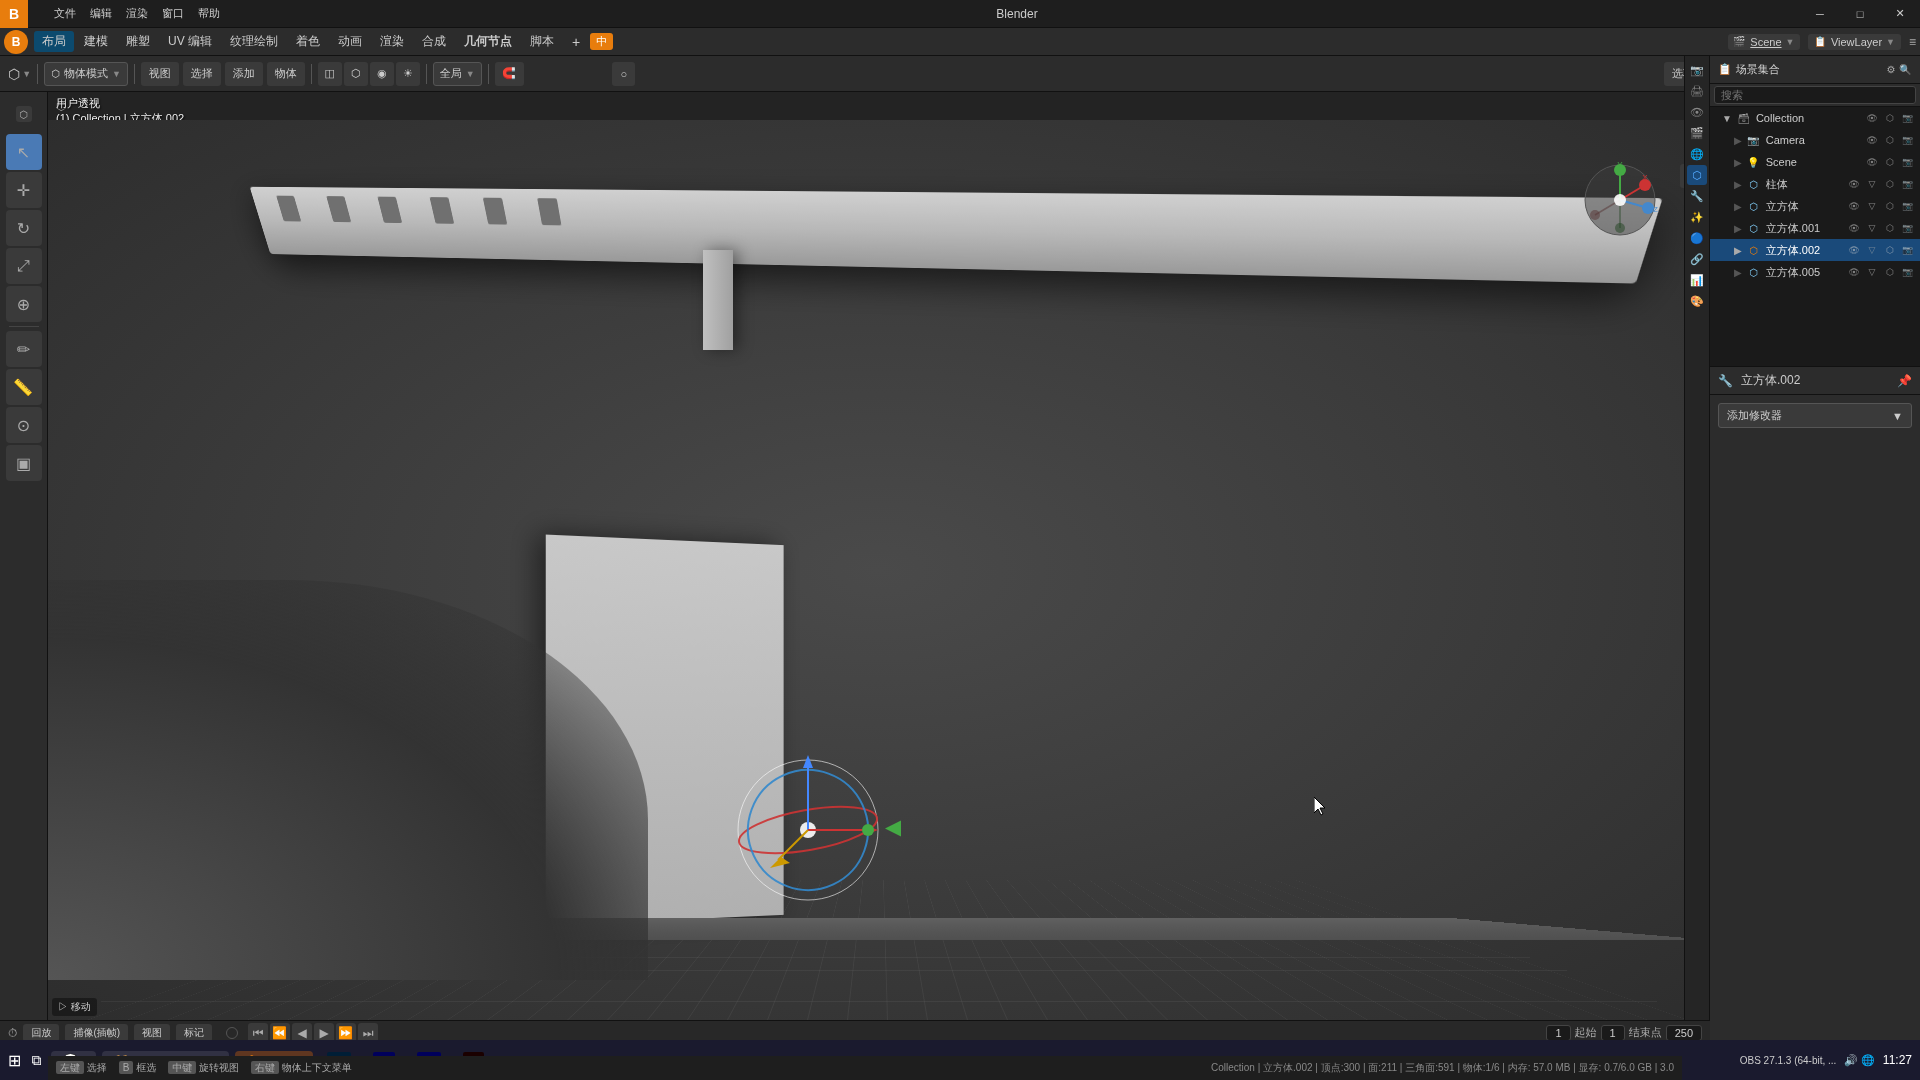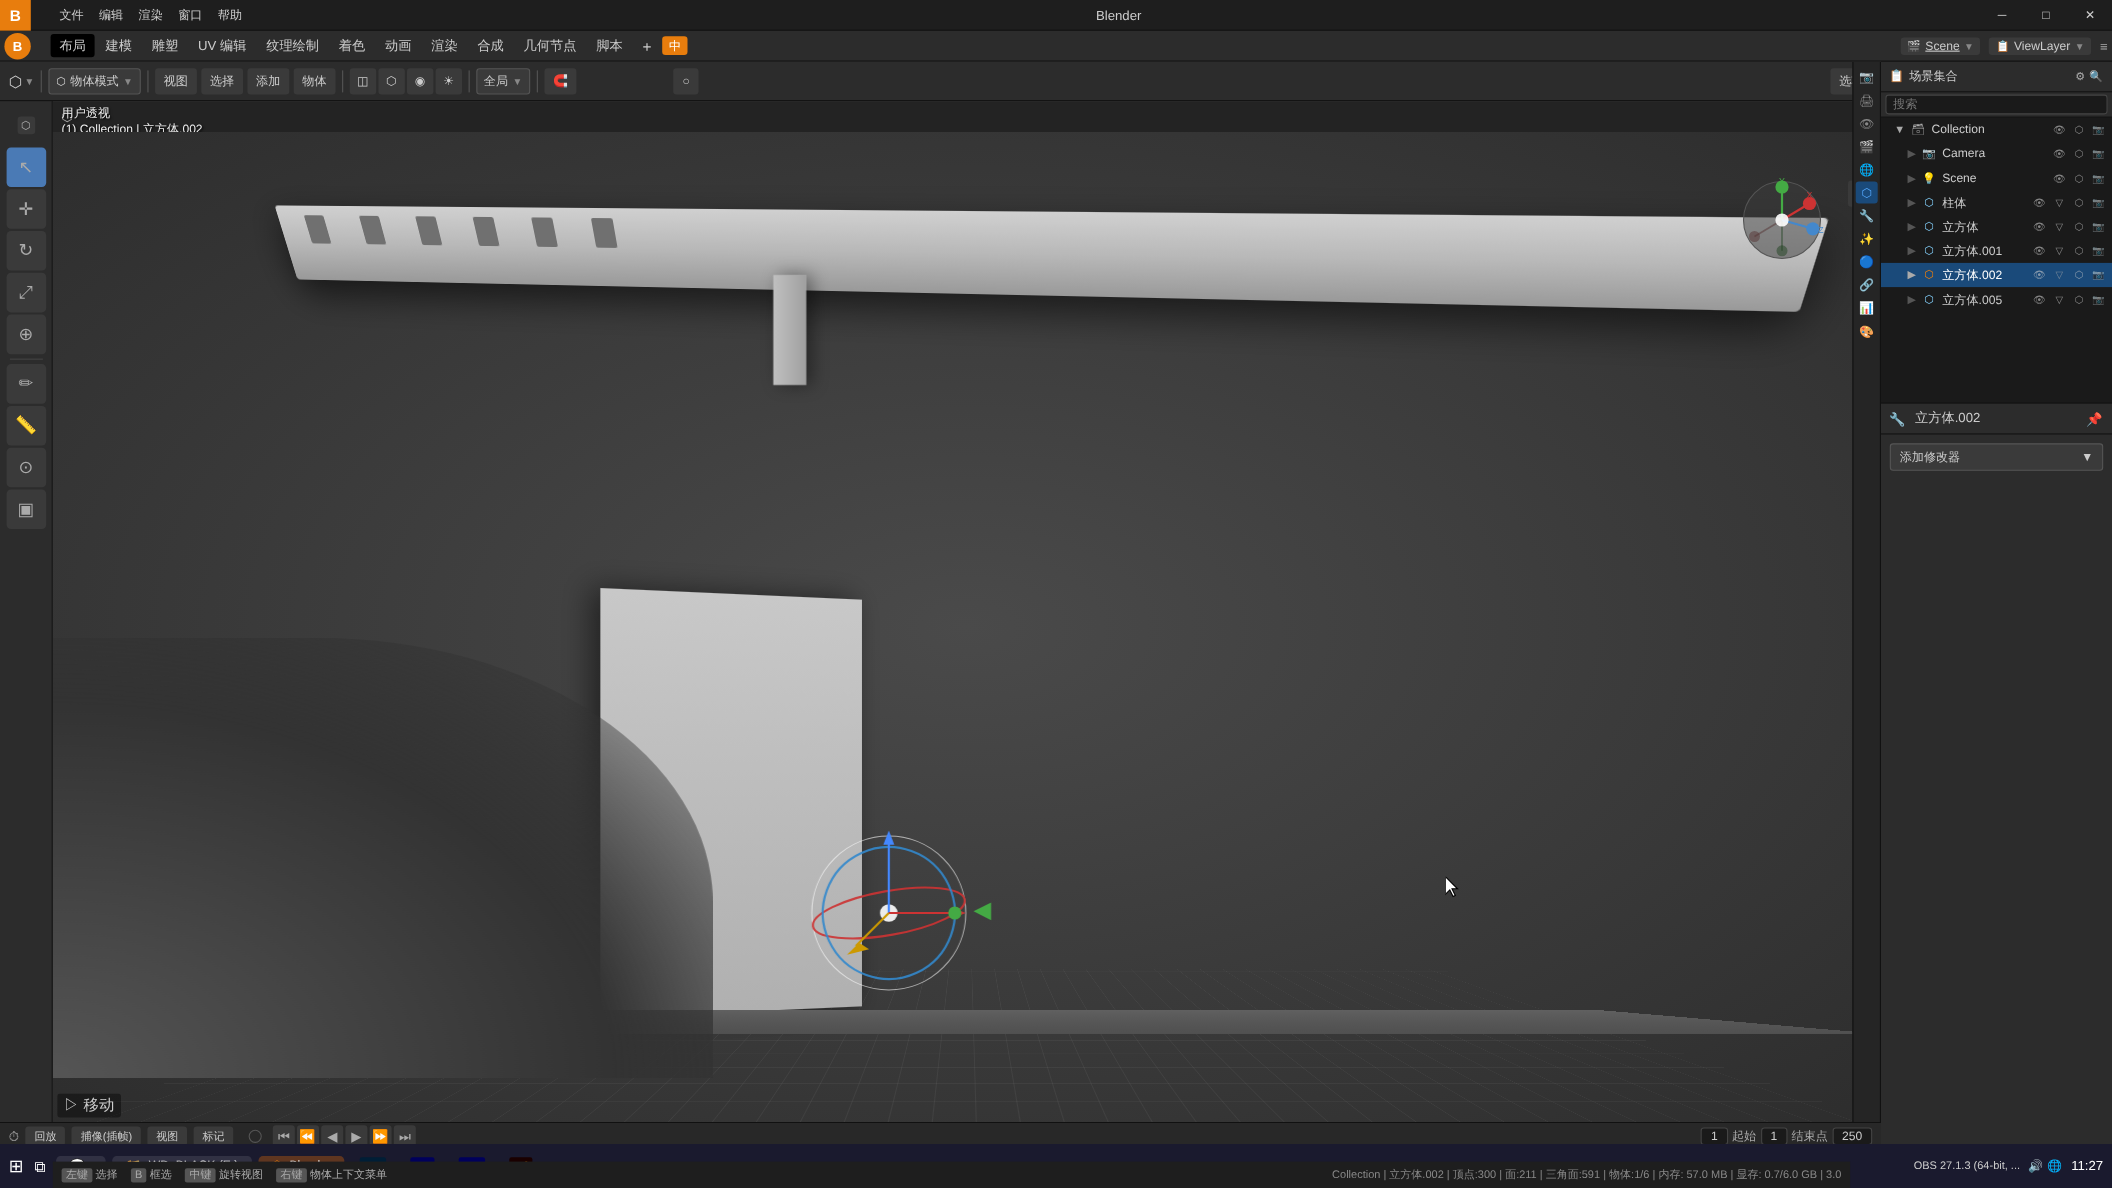--- a/index.html
+++ b/index.html
@@ -16,21 +16,21 @@
     #titlebar .win-controls { display: flex; }
     #titlebar .win-btn { width: 40px; height: 28px; display: flex; align-items: center; justify-content: center; color: #ccc; font-size: 11px; cursor: pointer; }
 
     
     #menubar {
       position: absolute; top: 28px; left: 0; width: 1920px; height: 28px;
       background: #2c2c2c; display: flex; align-items: center; gap: 2px; padding: 0 4px;
       border-bottom: 1px solid #111;
     }
     #menubar .menu-item { padding: 2px 8px; cursor: pointer; color: #ccc; font-size: 12px; border-radius: 3px; }
-    #menubar .menu-item.active { background: #000000; margin-left: 12px; }
+    #menubar .menu-item.active { background: #0c4a6e; }
     #menubar .badge { background: #e87d0d; color: white; padding: 1px 6px; border-radius: 3px; font-size: 11px; }
     #menubar .right { margin-left: auto; display: flex; align-items: center; gap: 8px; }
 
     
     #toolbar-header {
       position: absolute; top: 56px; left: 0; right: 210px; height: 36px;
       background: #2c2c2c; display: flex; align-items: center; gap: 4px; padding: 0 8px;
       border-bottom: 1px solid #111;
     }
     .toolbar-btn { padding: 2px 8px; background: #3a3a3a; border: none; color: #ccc; font-size: 11px; cursor: pointer; border-radius: 3px; height: 24px; display: flex; align-items: center; gap: 3px; }
@@ -194,21 +194,21 @@
   <div style="width:24px; height:24px; background:#e87d0d; border-radius:50%; display:flex; align-items:center; justify-content:center; color:white; font-weight:bold; font-size:12px; margin-right:4px;">B</div>
   <span class="menu-item active" style="font-size:12px;">布局</span>
   <span class="menu-item" style="font-size:12px;">建模</span>
   <span class="menu-item" style="font-size:12px;">雕塑</span>
   <span class="menu-item" style="font-size:12px;">UV 编辑</span>
   <span class="menu-item" style="font-size:12px;">纹理绘制</span>
   <span class="menu-item" style="font-size:12px;">着色</span>
   <span class="menu-item" style="font-size:12px;">动画</span>
   <span class="menu-item" style="font-size:12px;">渲染</span>
   <span class="menu-item" style="font-size:12px;">合成</span>
-  <span class="menu-item" style="font-size:12px;">几何节点</span>
+  <span class="menu-item" style="font-size:12px;font-weight:bold;">几何节点</span>
   <span class="menu-item" style="font-size:12px;">脚本</span>
   <span class="menu-item" style="font-size:14px;">+</span>
   <span class="badge">中</span>
   <div class="right">
 
     <div style="display:flex; align-items:center; gap:4px; background:#3a3a3a; padding:2px 6px; border-radius:3px; cursor:pointer;">
       <span style="font-size:10px;">🎬</span>
       <span style="font-size:11px; color:#ccc;text-decoration:underline;">Scene</span>
       <span style="font-size:9px; color:#888;">▼</span>
     </div>
@@ -376,21 +376,21 @@
     </div>
 
     <div style="position:absolute; top:40px; right:0; width:36px; display:flex; flex-direction:column; gap:2px; align-items:center; padding:4px;">
       <div style="width:24px; height:24px; display:flex; align-items:center; justify-content:center; background:#3a3a3a; border-radius:3px; cursor:pointer; font-size:11px; color:#aaa;">🔍</div>
       <div style="width:24px; height:24px; display:flex; align-items:center; justify-content:center; cursor:pointer; font-size:14px; color:#aaa;">✋</div>
       <div style="width:24px; height:24px; display:flex; align-items:center; justify-content:center; cursor:pointer; font-size:12px; color:#aaa;">↻</div>
       <div style="width:24px; height:24px; display:flex; align-items:center; justify-content:center; cursor:pointer; font-size:12px; color:#aaa;">📷</div>
       <div style="width:24px; height:24px; display:flex; align-items:center; justify-content:center; cursor:pointer; font-size:12px; color:#aaa;">⛶</div>
     </div>
 
-    <div style="position:absolute; bottom:4px; left:4px; color:#ccc; font-size:14px; background:rgba(0,0,0,0.4); padding:2px 6px; border-radius:3px;">
+    <div style="position:absolute; bottom:4px; left:4px; color:#ccc; font-size:10px; background:rgba(0,0,0,0.4); padding:2px 6px; border-radius:3px;">
       <span>▷ 移动</span>
     </div>
 
     <div style="position:absolute; bottom:200px; right:380px;">
       <svg width="16" height="20" viewBox="0 0 16 20">
         <path d="M0,0 L0,16 L4,12 L7,18 L9,17 L6,11 L11,11 Z" fill="white" stroke="black" stroke-width="1"></path>
       </svg>
     </div>
   </div>
 </div>

